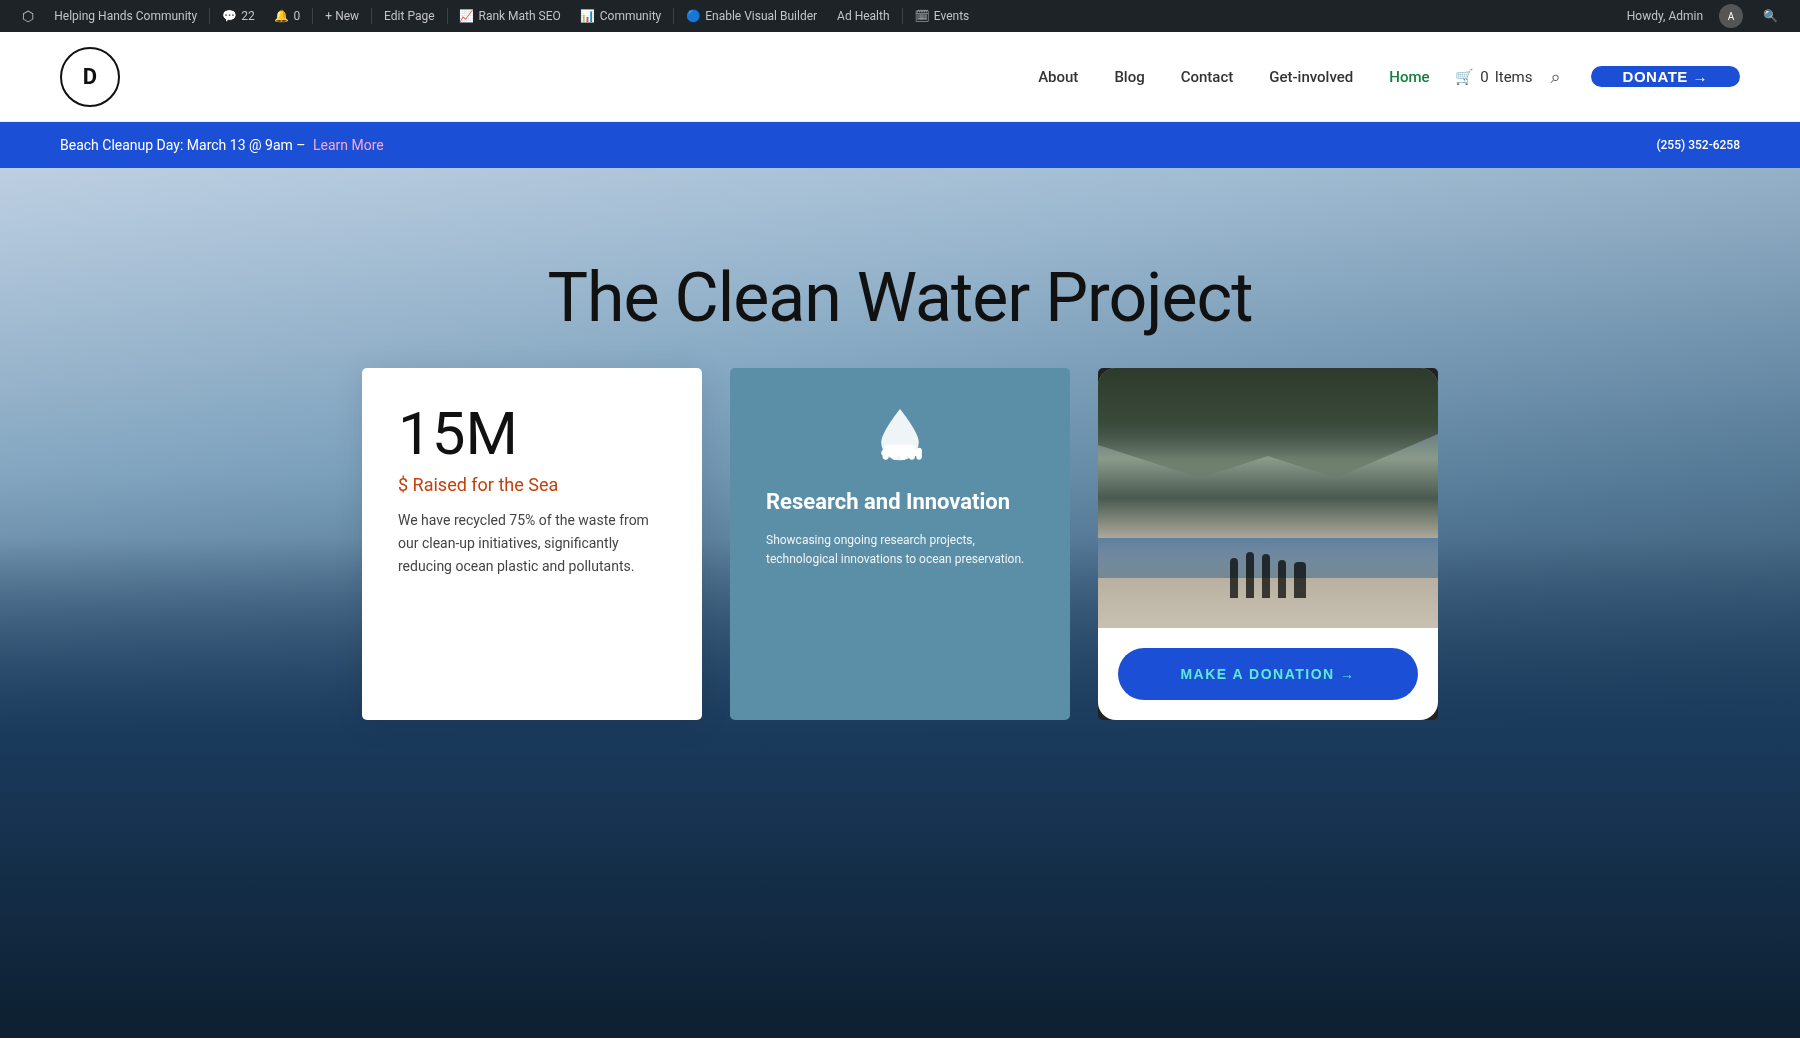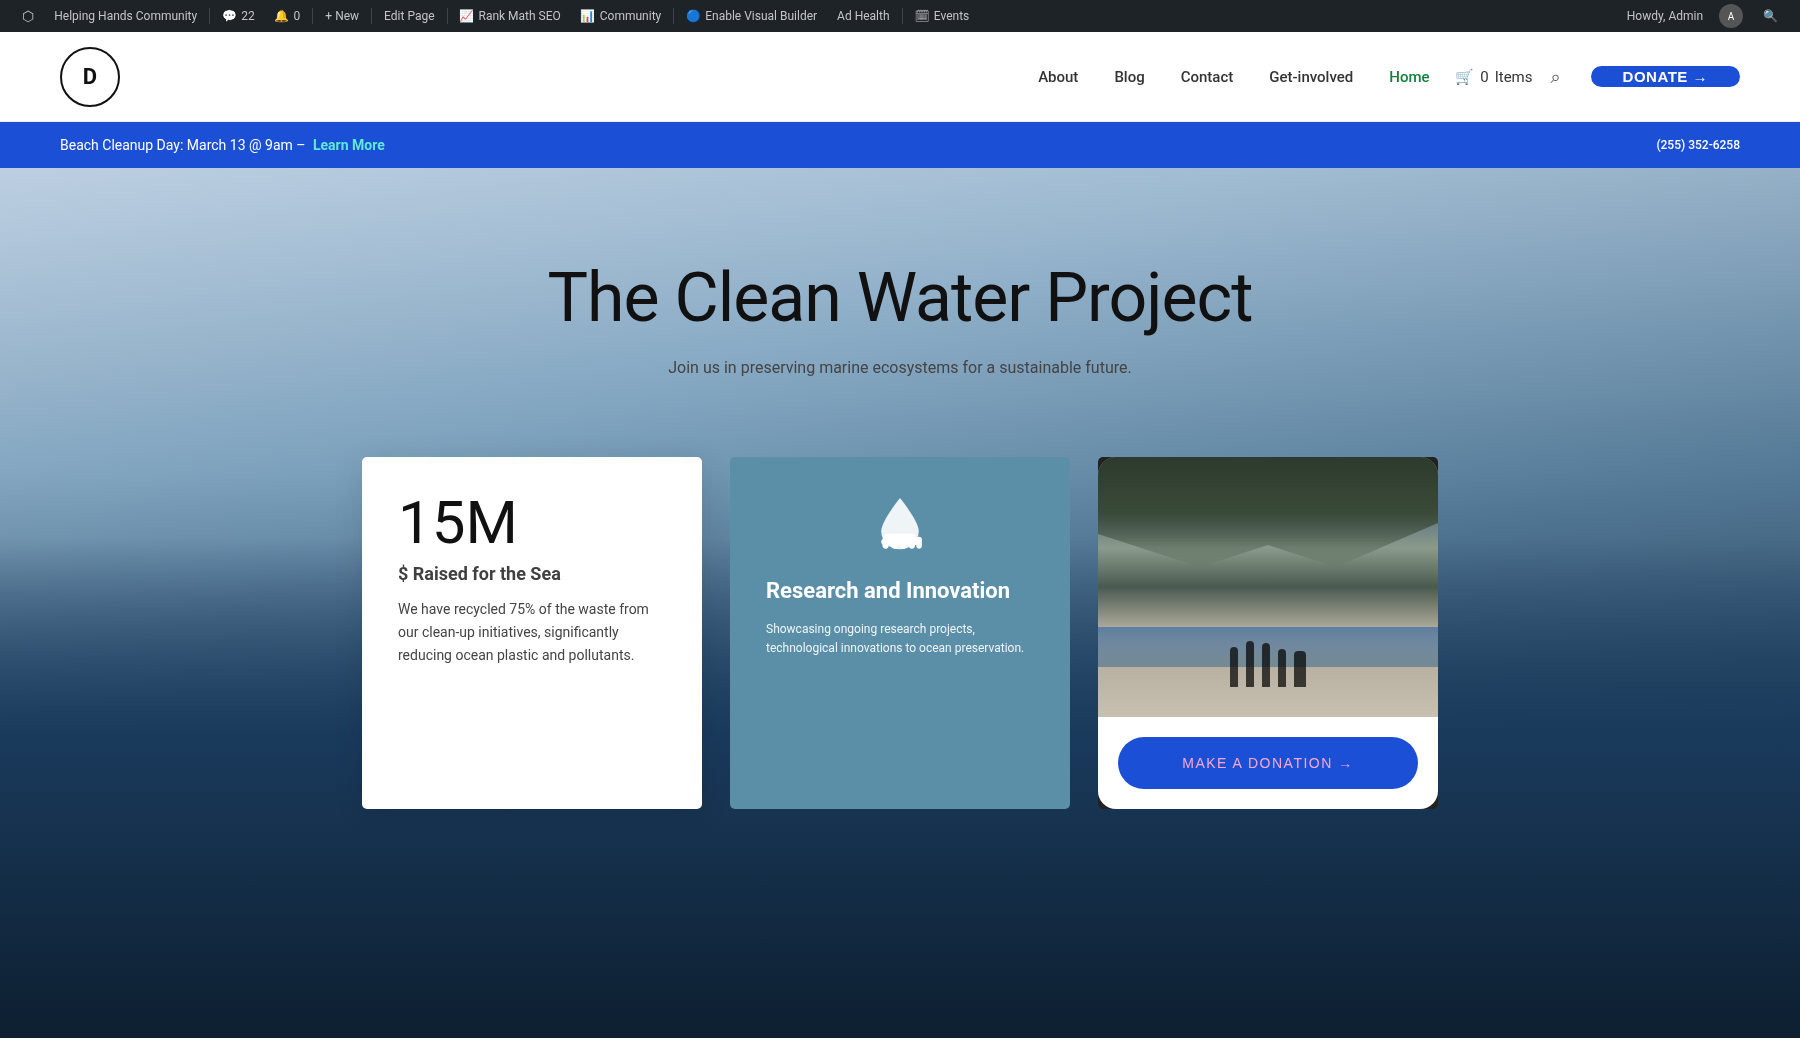--- a/index.html
+++ b/index.html
@@ -71,21 +71,21 @@
     #announcement-bar {
       background: #1a4fd6;
       color: #fff;
       height: 46px;
       display: flex;
       align-items: center;
       padding: 0 60px;
       font-size: 14px;
       justify-content: space-between;
     }
-    #announcement-bar a { color: #5eead4; font-weight: 700; }
+    #announcement-bar a { color: #f9a8d4; font-weight: 400; }
     .phone-number { font-size: 12px; font-weight: 500; }
 
     
     #hero {
       position: relative;
       min-height: 870px;
       background: linear-gradient(160deg, #c8d8e8 0%, #8aaec8 30%, #4a6e8a 60%, #1a2e42 100%);
       display: flex;
       flex-direction: column;
       align-items: center;
@@ -143,21 +143,21 @@
       background: #5b8fa8;
     }
     .card-photo {
       background: #222;
       overflow: hidden;
       padding: 0;
       display: flex; flex-direction: column;
     }
 
     .card-stat { font-size: 60px; font-weight: 400; color: #111; margin-bottom: 10px; line-height: 1; }
-    .card-stat-label { font-size: 18px; font-weight: 700; color: #404040; margin-bottom: 14px; }
+    .card-stat-label { font-size: 18px; font-weight: 400; color: #c2410c; margin-bottom: 14px; }
     .card-desc { font-size: 14px; color: #444; line-height: 1.65; }
 
     
     .card-icon-wrap {
       display: flex; justify-content: center; margin-bottom: 24px;
     }
     .card-blue-title { font-size: 22px; font-weight: 700; color: #fff; margin-bottom: 14px; line-height: 1.3; }
     .card-blue-desc { font-size: 12px; color: rgba(255,255,255,0.9); line-height: 1.65; }
 
     
@@ -202,23 +202,23 @@
     }
     .water-reflection {
       position: absolute; bottom: 50px; left: 0; right: 0; height: 40px;
       background: linear-gradient(180deg, #6080a0 0%, #5070908a 100%);
     }
     .card-photo-bottom {
       background: #fff; border-radius: 0 0 18px 18px;
       padding: 0;
     }
     .donate-big-btn {
-      background: #1a4fd6; color: #f9a8d4; border: none; border-radius: 40px;
+      background: #1a4fd6; color: #5eead4; border: none; border-radius: 40px;
       width: calc(100% - 40px); margin: 20px;
-      padding: 18px 0; font-size: 14px; font-weight: 400; cursor: pointer;
+      padding: 18px 0; font-size: 14px; font-weight: 700; cursor: pointer;
       display: flex; align-items: center; justify-content: center; gap: 8px;
       letter-spacing: 1.5px;
     }
 
     
     .water-drop-svg {
       width: 50px; height: 60px;
     }
   </style>
 </head>
@@ -304,21 +304,20 @@
   </div>
   <span class="phone-number">(255) 352-6258</span>
 </div>
 
 <section id="hero">
   <div class="hero-bg-overlay"></div>
   <div class="hero-ocean-layer"></div>
 
   <div class="hero-content">
     <h1 class="hero-title">The Clean Water Project</h1>
-    <p class="hero-subtitle">Join us in preserving marine ecosystems for a sustainable future.</p>
 
     <div class="cards-row">
 
       <div class="card card-white">
         <div class="card-stat">15M</div>
         <div class="card-stat-label">$ Raised for the Sea</div>
         <div class="card-desc">We have recycled 75% of the waste from our clean-up initiatives, significantly reducing ocean plastic and pollutants.</div>
       </div>
 
       <div class="card card-blue">

